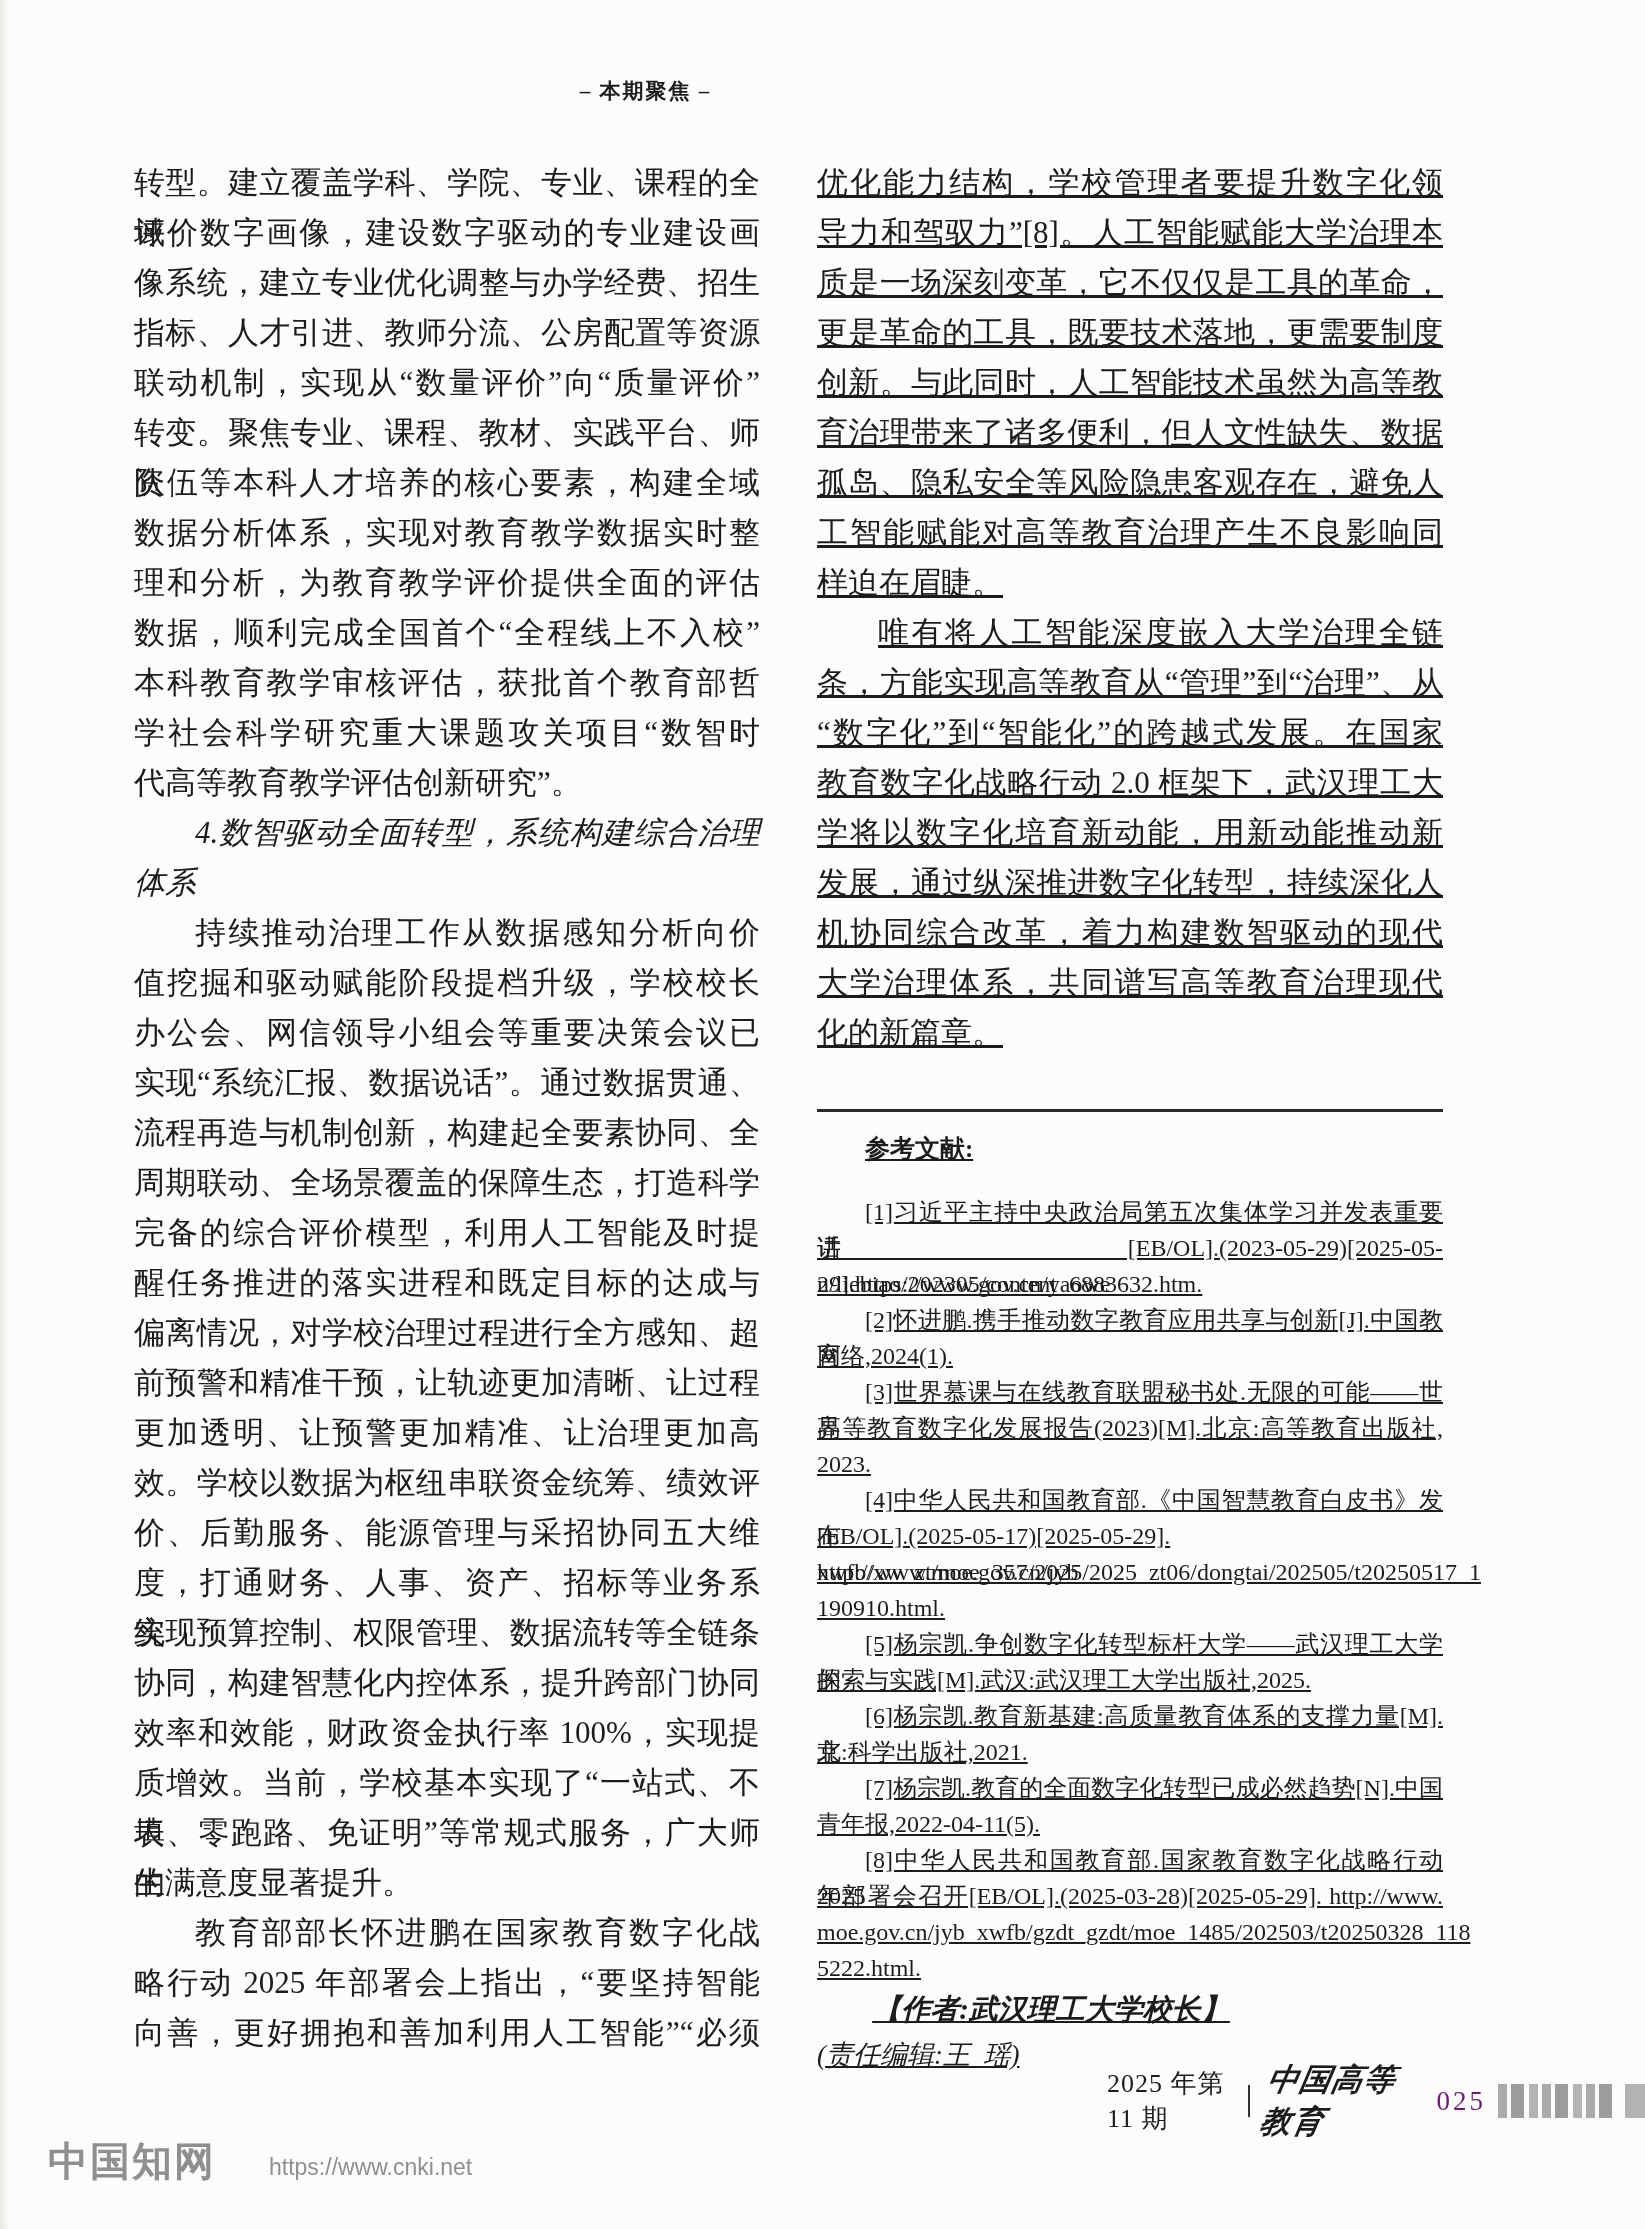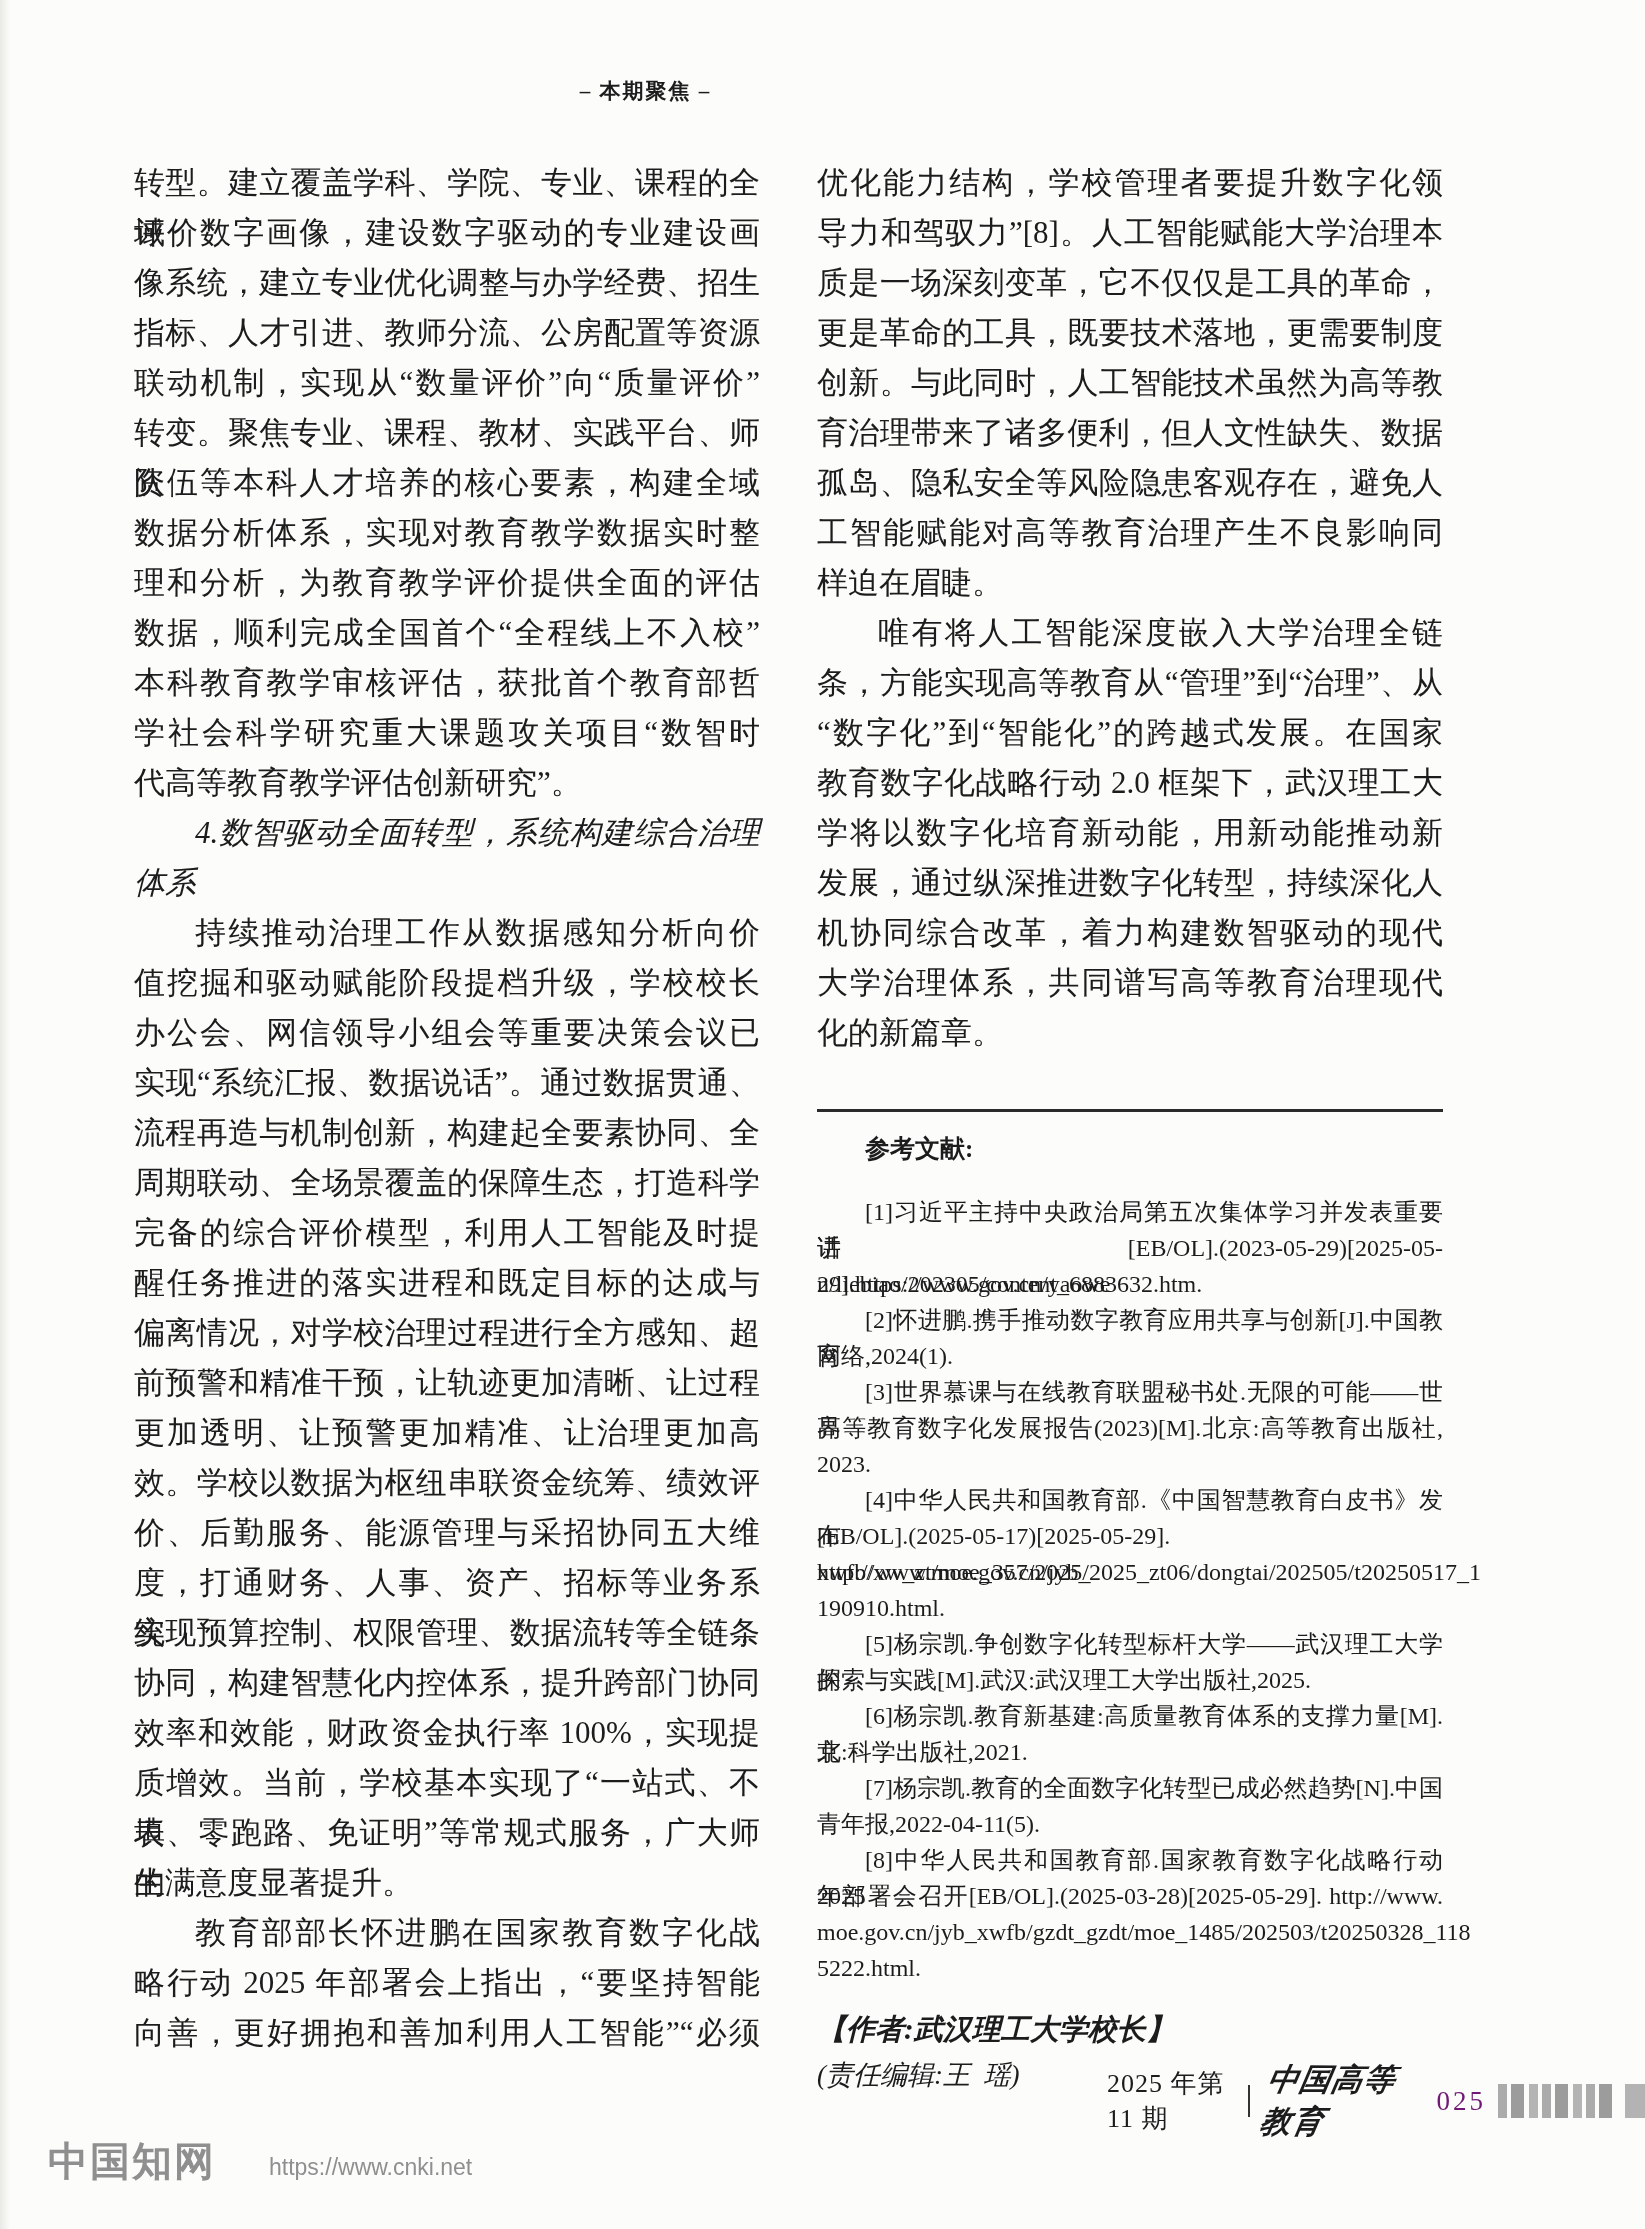--- a/index.html
+++ b/index.html
@@ -12,36 +12,36 @@
   .scan-edge {
     position:absolute; left:0; top:0; width:10px; height:100%;
     background:linear-gradient(90deg,#e9e9e6,rgba(252,252,250,0));
   }
   .running-head {
     position:absolute; top:77px; left:507px; width:277px;
     text-align:center; font-size:21px; font-weight:bold; letter-spacing:2px;
   }
   .col { position:absolute; top:158px; width:626px; }
   .col-left { left:134px; }
-  .col-right { left:817px; }
+  .col-right { left:817px;text-decoration:underline; }
   .line { font-size:31px; line-height:50px; height:50px; }
   .line.j { text-align:justify; text-align-last:justify; }
   .line.indent { text-indent:61px; }
   .line.kai { font-style:italic; }
   .rule { border:none; border-top:3px solid #2a2a2a; margin:51px 0 0 0; width:100%; }
   .refs-heading {
     margin-top:16px; text-indent:48px; font-weight:bold;
     font-size:25px; line-height:42px; height:42px;
   }
   .refs { margin-top:24px; }
   .refs .line { font-size:24px; line-height:36px; height:36px; }
   .refs .line.indent { text-indent:48px; }
   .author-line {
-    margin-top:20px; font-size:29px; font-weight:bold; font-style:italic;
-    text-align:left; padding-right:158px; line-height:46px; height:46px;
+    margin-top:0; font-size:29px; font-weight:bold; font-style:italic;
+    text-align:center; padding-right:158px; line-height:46px; height:46px;
   }
   .editor-line {
     font-size:27px; font-style:italic; 
     padding-right:125px; line-height:46px; height:46px; white-space:pre;
   }
   .footer {
     position:absolute; top:2077px; left:1107px; right:0; height:48px;
     display:flex; align-items:center;
   }
   .footer-issue { font-size:26px; letter-spacing:1px; }

